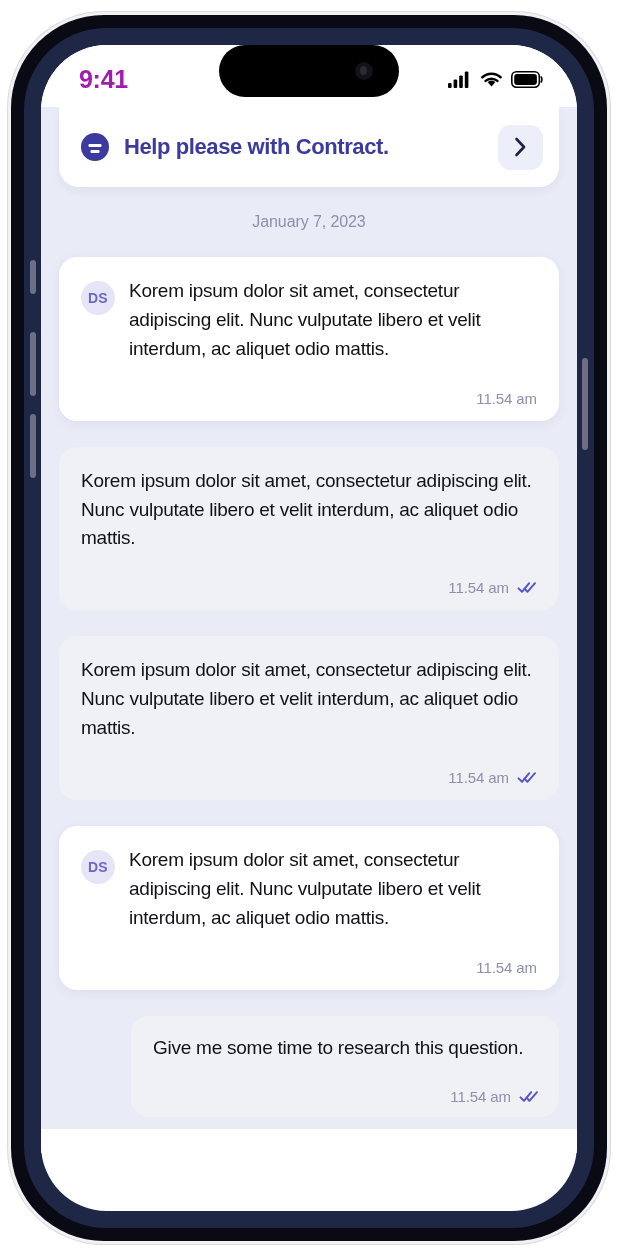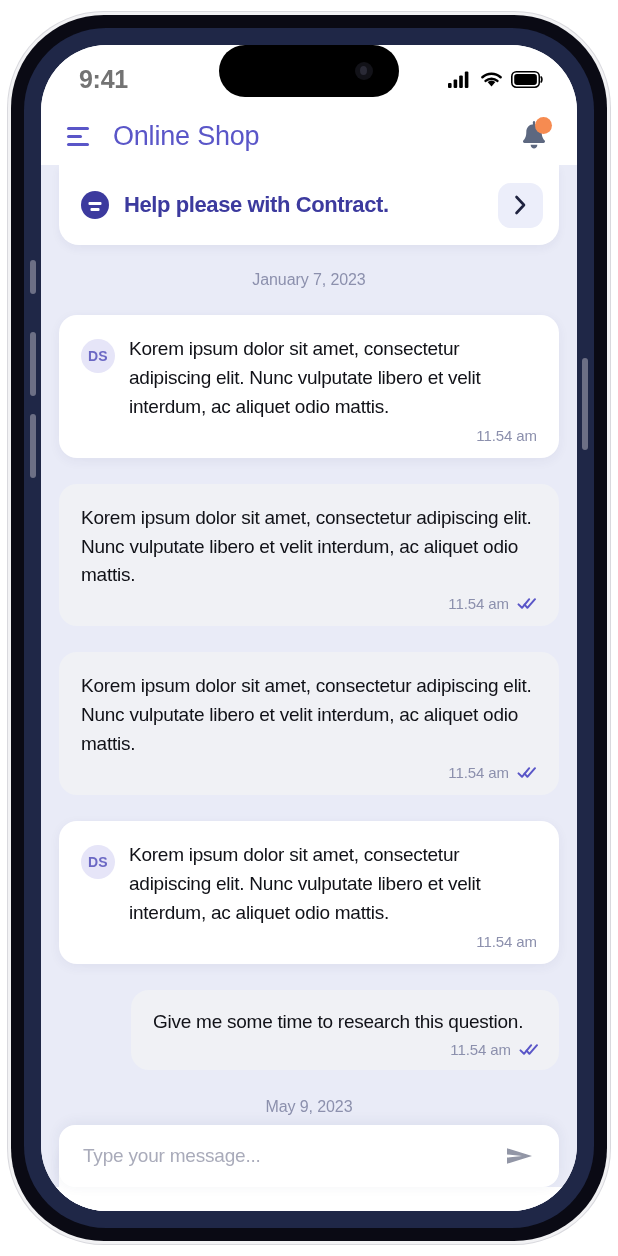--- a/index.html
+++ b/index.html
@@ -80,21 +80,21 @@
     display: flex;
     align-items: center;
     justify-content: space-between;
     padding: 0 34px 0 38px;
     background: #ffffff;
     z-index: 5;
   }
   .status-time {
     font-size: 25px;
     font-weight: bold;
-    color: #737373;
+    color: #a21caf;
     letter-spacing: -0.3px;
     margin-top: 6px;
   }
   .status-icons {
     display: flex;
     align-items: center;
     gap: 8px;
     margin-top: 6px;
   }
 
@@ -290,21 +290,21 @@
     font-size: 19px;
     line-height: 1.52;
     color: #111218;
     letter-spacing: -0.25px;
   }
   .msg-meta {
     display: flex;
     align-items: center;
     justify-content: flex-end;
     gap: 8px;
-    margin-top: 5px;
+    margin-top: 26px;
   }
   .msg-time {
     font-size: 15px;
     color: #8c90ad;
     letter-spacing: -0.1px;
   }
   .ticks { display: inline-flex; align-items: center; }
 
   .bubble.last-partial {
     width: 200px;
@@ -395,37 +395,20 @@
           <path d="M5.6 9.9 A9 9 0 0 1 17.4 9.9" stroke="#000" stroke-width="2.5" fill="none" stroke-linecap="round"></path>
         </svg>
         <svg width="32" height="17" viewBox="0 0 32 17">
           <rect x="0.8" y="0.8" width="27.5" height="15.4" rx="4.6" fill="none" stroke="#000" stroke-width="1.6"></rect>
           <rect x="3.2" y="3.1" width="22.7" height="10.8" rx="2.8" fill="#000"></rect>
           <path d="M30.2 6 Q31.6 8.5 30.2 11" stroke="#000" stroke-width="1.6" fill="none" stroke-linecap="round"></path>
         </svg>
       </div>
     </div>
 
-    <div class="app-header">
-      <div class="hamburger">
-        <i></i>
-        <i></i>
-        <i></i>
-      </div>
-      <div class="app-title">Online Shop</div>
-      <div class="header-spacer"></div>
-      <div class="bell-wrap">
-        <svg width="30" height="32" viewBox="0 0 30 32">
-          <path d="M15 4.2 C10.1 4.2 7.3 7.6 7.3 12.2 C7.3 17 5.4 19.2 4.3 20.6 C3.5 21.6 4.2 23 5.6 23 L24.4 23 C25.8 23 26.5 21.6 25.7 20.6 C24.6 19.2 22.7 17 22.7 12.2 C22.7 7.6 19.9 4.2 15 4.2 Z" fill="#5d6880"></path>
-          <path d="M11.6 24.8 C11.9 27.3 13.3 28.6 15 28.6 C16.7 28.6 18.1 27.3 18.4 24.8 Z" fill="#5d6880"></path>
-          <path d="M15 2.2 L15 4.6" stroke="#5d6880" stroke-width="2.2" stroke-linecap="round"></path>
-        </svg>
-        <div class="bell-dot"></div>
-      </div>
-    </div>
 
     <div class="chat-area">
 
       <div class="thread-card">
         <div class="thread-icon"></div>
         <div class="thread-title">Help please with Contract.</div>
         <div class="thread-spacer"></div>
         <div class="thread-next">
           <svg width="13" height="20" viewBox="0 0 13 20">
             <path d="M2.5 2 L10 10 L2.5 18" stroke="#1f2340" stroke-width="2.6" fill="none" stroke-linecap="round" stroke-linejoin="round"></path>
@@ -503,24 +486,16 @@
           <div class="bubble-body">
             <div class="msg-text">Thank you!</div>
 
           </div>
         </div>
 
       </div>
 
       <div class="input-footer"></div>
 
-      <div class="input-bar">
-        <input class="msg-input" type="text" placeholder="Type your message..." style="">
-        <button class="send-btn">
-          <svg width="30" height="22" viewBox="0 0 30 22">
-            <path d="M2 3.2 L27 11 L2 18.8 L2 12.6 L17 11 L2 9.4 Z" fill="#9296a6"></path>
-          </svg>
-        </button>
-      </div>
 
     </div>
   </div>
 </div>
 
 </body></html>

